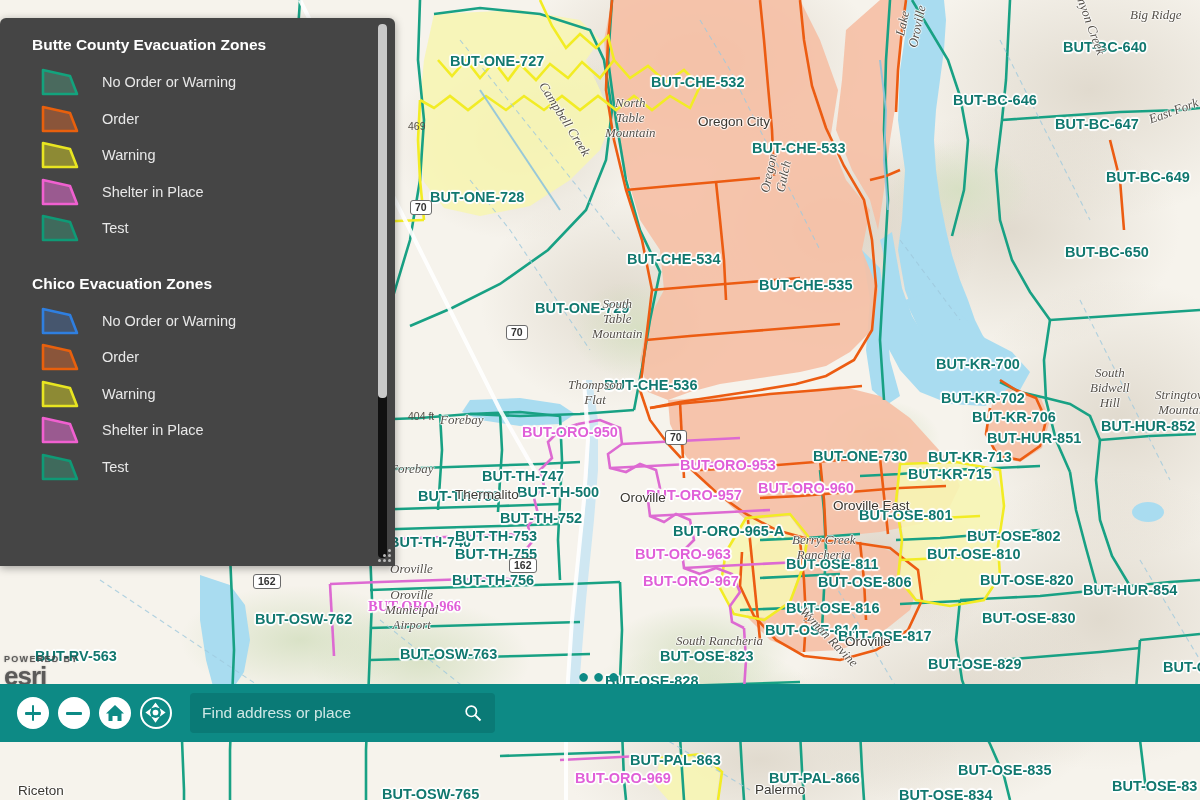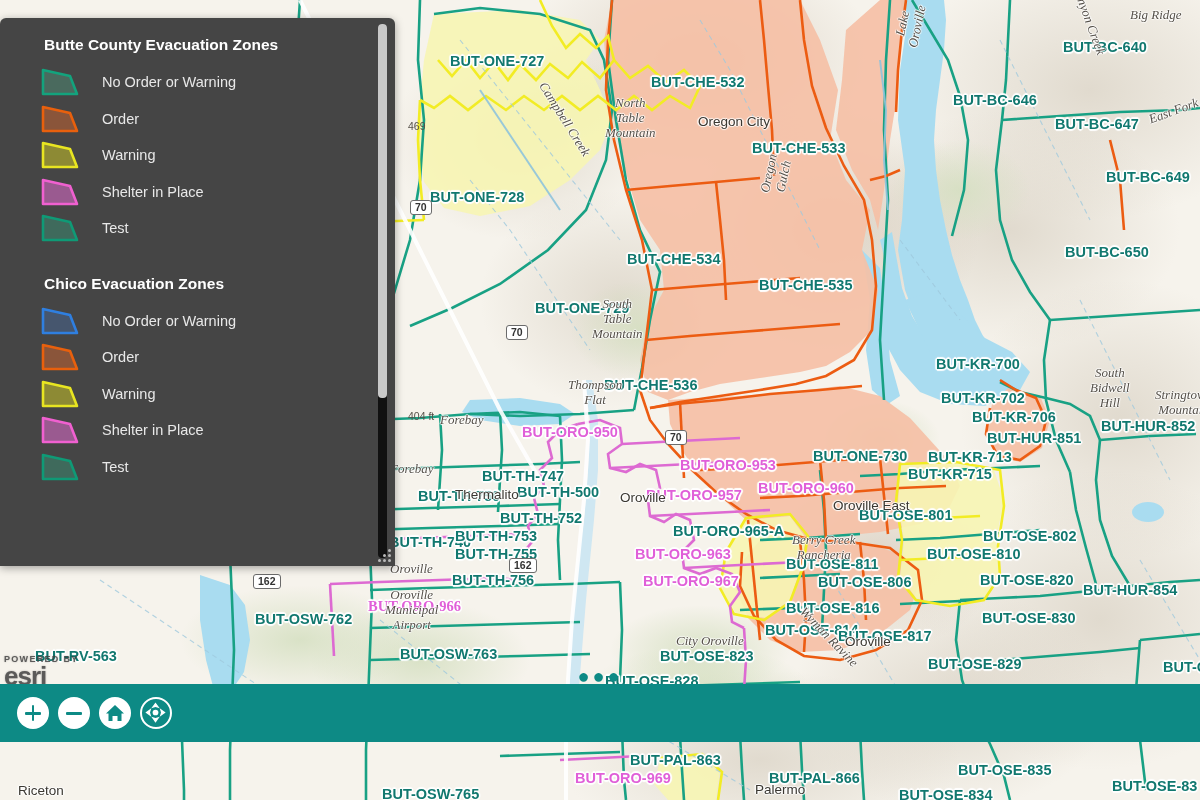--- a/index.html
+++ b/index.html
@@ -94,21 +94,21 @@
   .hdr-btn { color:#bfe6e3; cursor:pointer; }
   #legend-more { font-size:22px; letter-spacing:2px; line-height:10px; margin-right:14px; }
   #legend-close { width:24px; height:24px; }
 
   #legend-body {
     flex:1 1 auto; position:relative; overflow:hidden;
     padding:16px 0 0 0;
   }
   .legend-scroll { padding:0 26px 0 24px; }
   .legend-group-title {
-    color:#ffffff; font-size:15.5px; font-weight:700; margin:2px 0 10px 20px;
+    color:#ffffff; font-size:15.5px; font-weight:700; margin:2px 0 10px 8px;
   }
   .legend-group-title.second { margin-top:28px; }
   .legend-row { display:flex; align-items:center; height:36.5px; }
   .legend-swatch { width:44px; height:30px; flex:0 0 auto; margin-left:16px; }
   .legend-label { color:#e8e8e8; font-size:14.5px; margin-left:18px; }
 
   
   #legend-track {
     position:absolute; right:8px; top:6px; bottom:8px; width:9px;
     background:#111; border-radius:4px;
@@ -441,21 +441,21 @@
       <div class="maplabel pink" style="left: 758px; top: 480px;">BUT-ORO-960</div>
       <div class="maplabel" style="left: 418px; top: 488px;">BUT-TH-750</div>
       <div class="maplabel" style="left: 517px; top: 484px;">BUT-TH-500</div>
       <div class="maplabel pink" style="left: 646px; top: 487px;">BUT-ORO-957</div>
       <div class="maplabel" style="left: 908px; top: 466px;">BUT-KR-715</div>
       <div class="maplabel" style="left: 500px; top: 510px;">BUT-TH-752</div>
       <div class="maplabel" style="left: 859px; top: 507px;">BUT-OSE-801</div>
       <div class="maplabel" style="left: 389px; top: 534px;">BUT-TH-740</div>
       <div class="maplabel" style="left: 455px; top: 528px;">BUT-TH-753</div>
       <div class="maplabel" style="left: 673px; top: 523px;">BUT-ORO-965-A</div>
-      <div class="maplabel" style="left: 967px; top: 528px; margin-left: 16px;">BUT-OSE-802</div>
+      <div class="maplabel" style="left: 967px; top: 528px;">BUT-OSE-802</div>
       <div class="maplabel" style="left: 455px; top: 546px;">BUT-TH-755</div>
       <div class="maplabel pink" style="left: 635px; top: 546px;">BUT-ORO-963</div>
       <div class="maplabel" style="left: 786px; top: 556px;">BUT-OSE-811</div>
       <div class="maplabel" style="left: 927px; top: 546px;">BUT-OSE-810</div>
       <div class="maplabel" style="left: 452px; top: 572px;">BUT-TH-756</div>
       <div class="maplabel pink" style="left: 643px; top: 573px;">BUT-ORO-967</div>
       <div class="maplabel" style="left: 818px; top: 574px;">BUT-OSE-806</div>
       <div class="maplabel" style="left: 980px; top: 572px;">BUT-OSE-820</div>
       <div class="maplabel" style="left: 1083px; top: 582px;">BUT-HUR-854</div>
       <div class="maplabel pink" style="left: 368px; top: 598px; font-family: Liberation Serif, serif;">BUT-ORO-966</div>
@@ -485,21 +485,21 @@
       <div class="placelabel" style="left: 757px; top: 160px; transform: rotate(-78deg);">Oregon<br>Gulch</div>
       <div class="placelabel" style="left: 522px; top: 112px; transform: rotate(58deg);">Campbell Creek</div>
       <div class="placelabel" style="left: 592px; top: 297px;">South<br>Table<br>Mountain</div>
       <div class="placelabel" style="left: 1090px; top: 366px;">South<br>Bidwell<br>Hill</div>
       <div class="placelabel" style="left: 1155px; top: 388px;">Stringtown<br>Mountain</div>
       <div class="placelabel" style="left: 568px; top: 378px;">Thompson<br>Flat</div>
       <div class="placelabel" style="left: 440px; top: 413px;">Forebay</div>
       <div class="placelabel" style="left: 390px; top: 462px;">Forebay</div>
       <div class="placelabel" style="left: 792px; top: 533px;">Berry Creek<br>Rancheria</div>
       <div class="placelabel" style="left: 385px; top: 588px;">Oroville<br>Municipal<br>Airport</div>
-      <div class="placelabel" style="left: 676px; top: 634px;">City Oroville</div>
+      <div class="placelabel" style="left: 676px; top: 634px;">South Rancheria</div>
       <div class="placelabel" style="left: 790px; top: 630px; transform: rotate(46deg);">Wyman Ravine</div>
       <div class="placelabel" style="left: 390px; top: 562px;">Oroville</div>
       <div class="placelabel" style="left: 1148px; top: 104px; transform: rotate(-20deg);">East Fork</div>
       <div class="placelabel" style="left: 1051px; top: 12px; transform: rotate(70deg);">Canyon Creek</div>
     </div>
   <div id="city-label-layer">
       <div class="citylabel" style="left: 698px; top: 114px;">Oregon City</div>
       <div class="citylabel" style="left: 620px; top: 490px;">Oroville</div>
       <div class="citylabel" style="left: 833px; top: 498px;">Oroville East</div>
       <div class="citylabel" style="left: 18px; top: 783px;">Riceton</div>
@@ -631,13 +631,20 @@
   <div class="circle-btn outline">
     <svg viewBox="0 0 32 32" width="27" height="27" style="position:absolute;left:0;top:0">
       <path d="M16 4 L21 11 L16 9.5 L11 11 Z" fill="#fff"></path>
       <path d="M16 28 L11 21 L16 22.5 L21 21 Z" fill="#fff"></path>
       <path d="M4 16 L11 11 L9.5 16 L11 21 Z" fill="#fff"></path>
       <path d="M28 16 L21 21 L22.5 16 L21 11 Z" fill="#fff"></path>
       <circle cx="16" cy="16" r="3.4" fill="#fff"></circle>
     </svg>
   </div>
 
+  <div id="search-box">
+    <div id="search-input-text">Find address or place</div>
+    <svg id="search-icon" viewBox="0 0 24 24">
+      <circle cx="10" cy="10" r="6.2" fill="none" stroke="#fff" stroke-width="2"></circle>
+      <line x1="14.6" y1="14.6" x2="21" y2="21" stroke="#fff" stroke-width="2.4"></line>
+    </svg>
+  </div>
 </div>
 
 </body></html>

